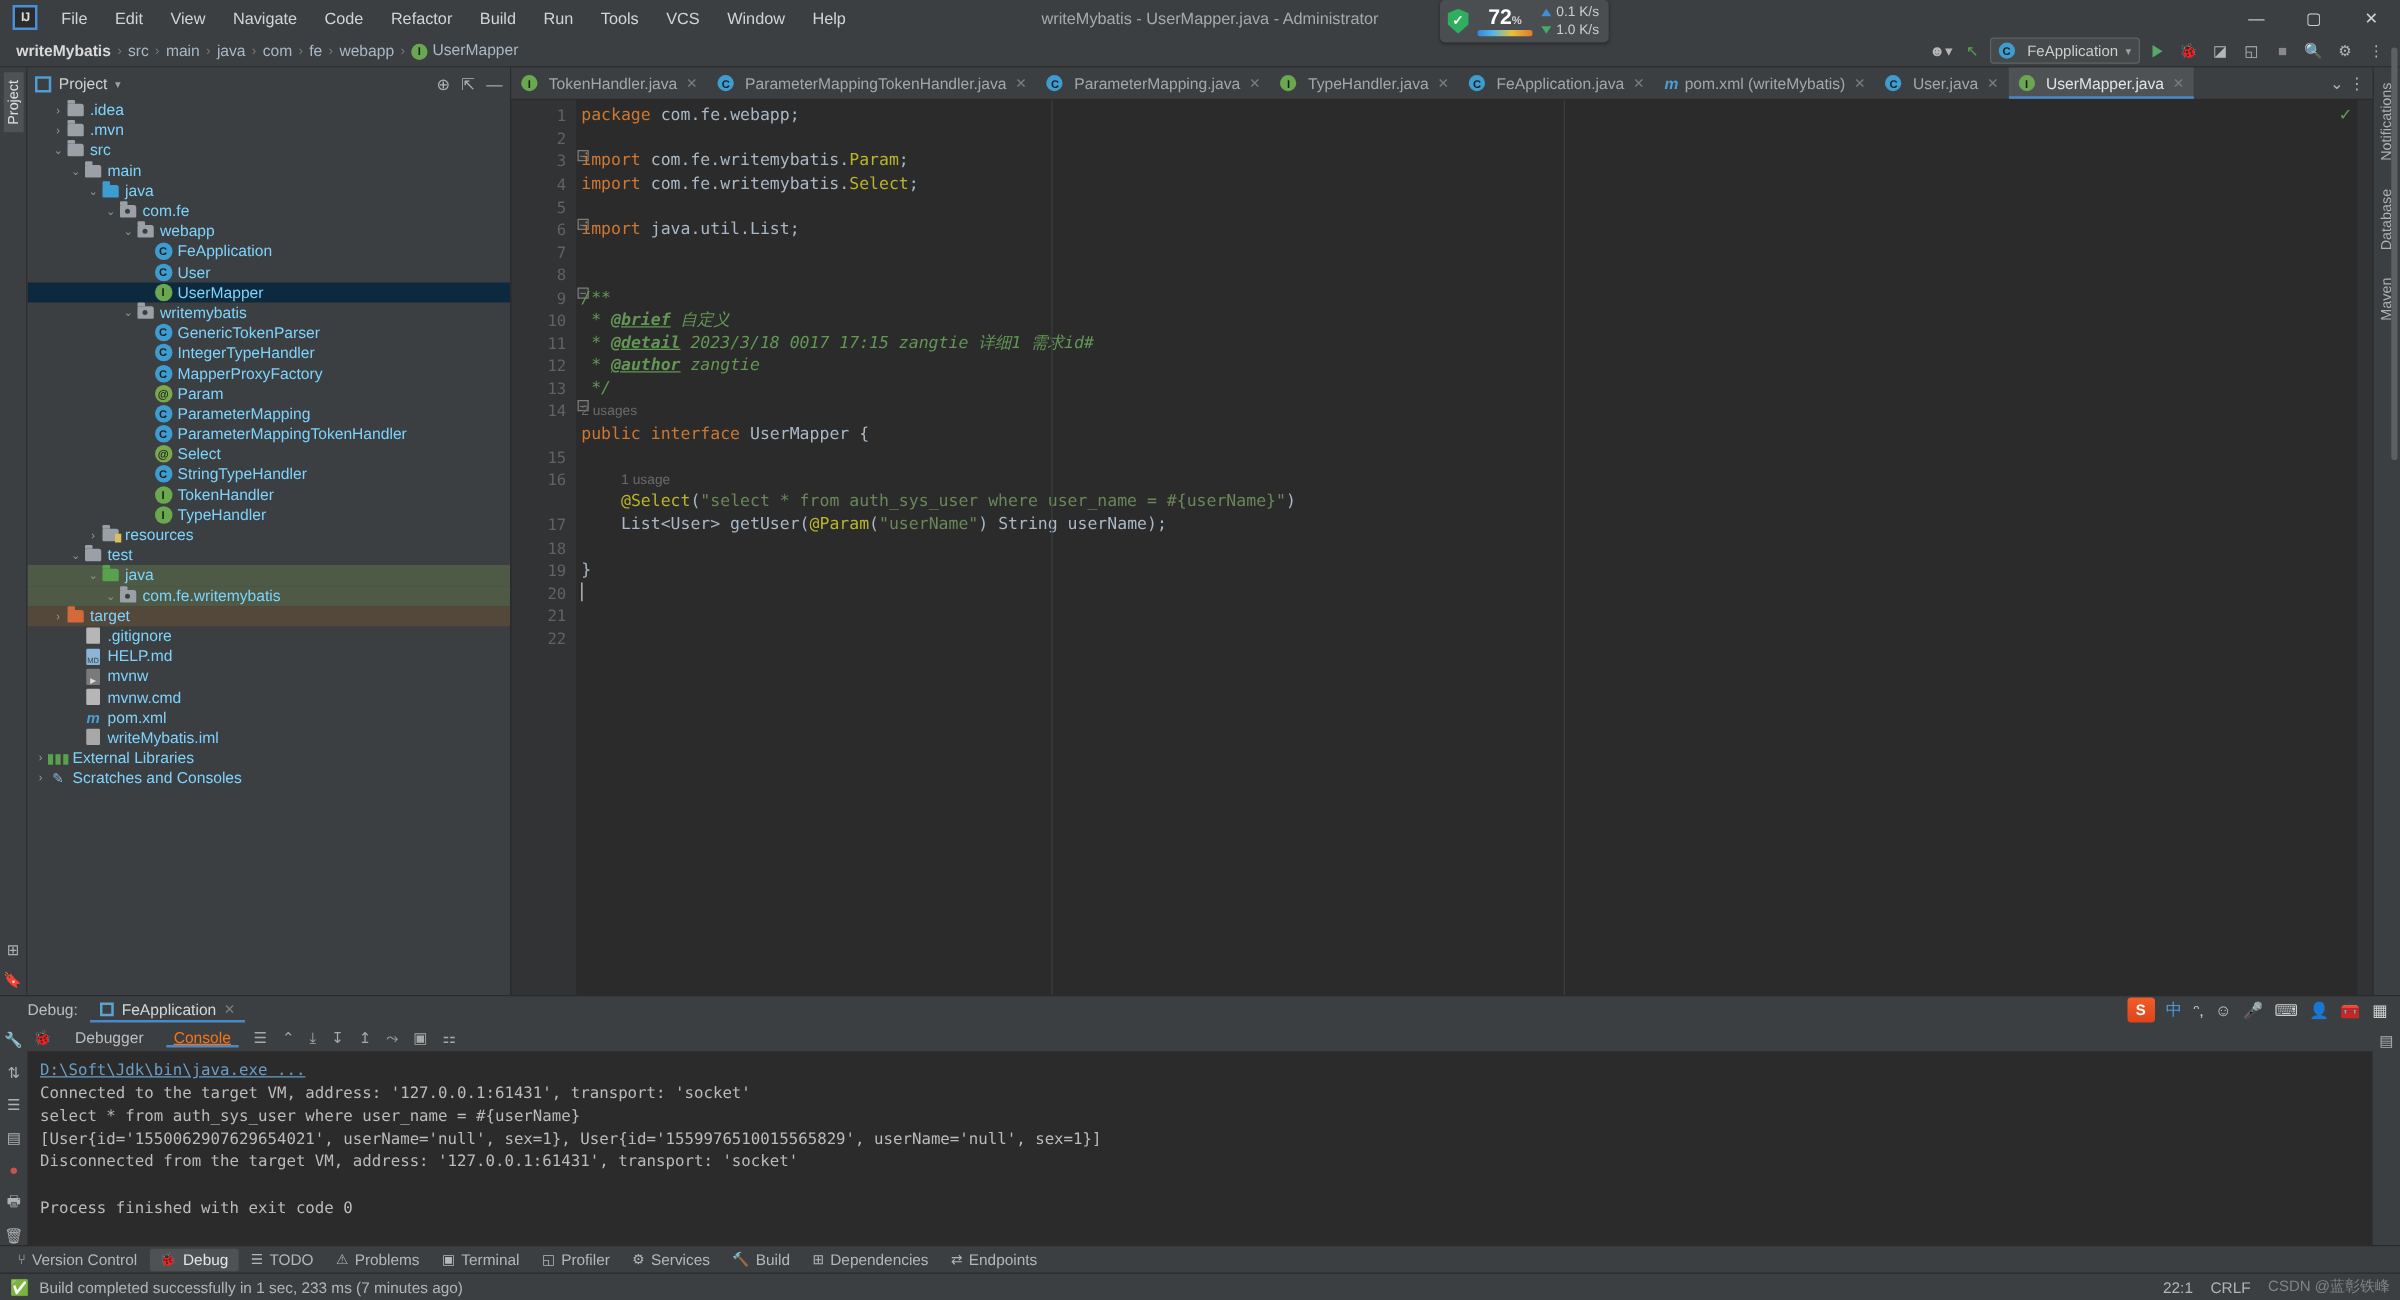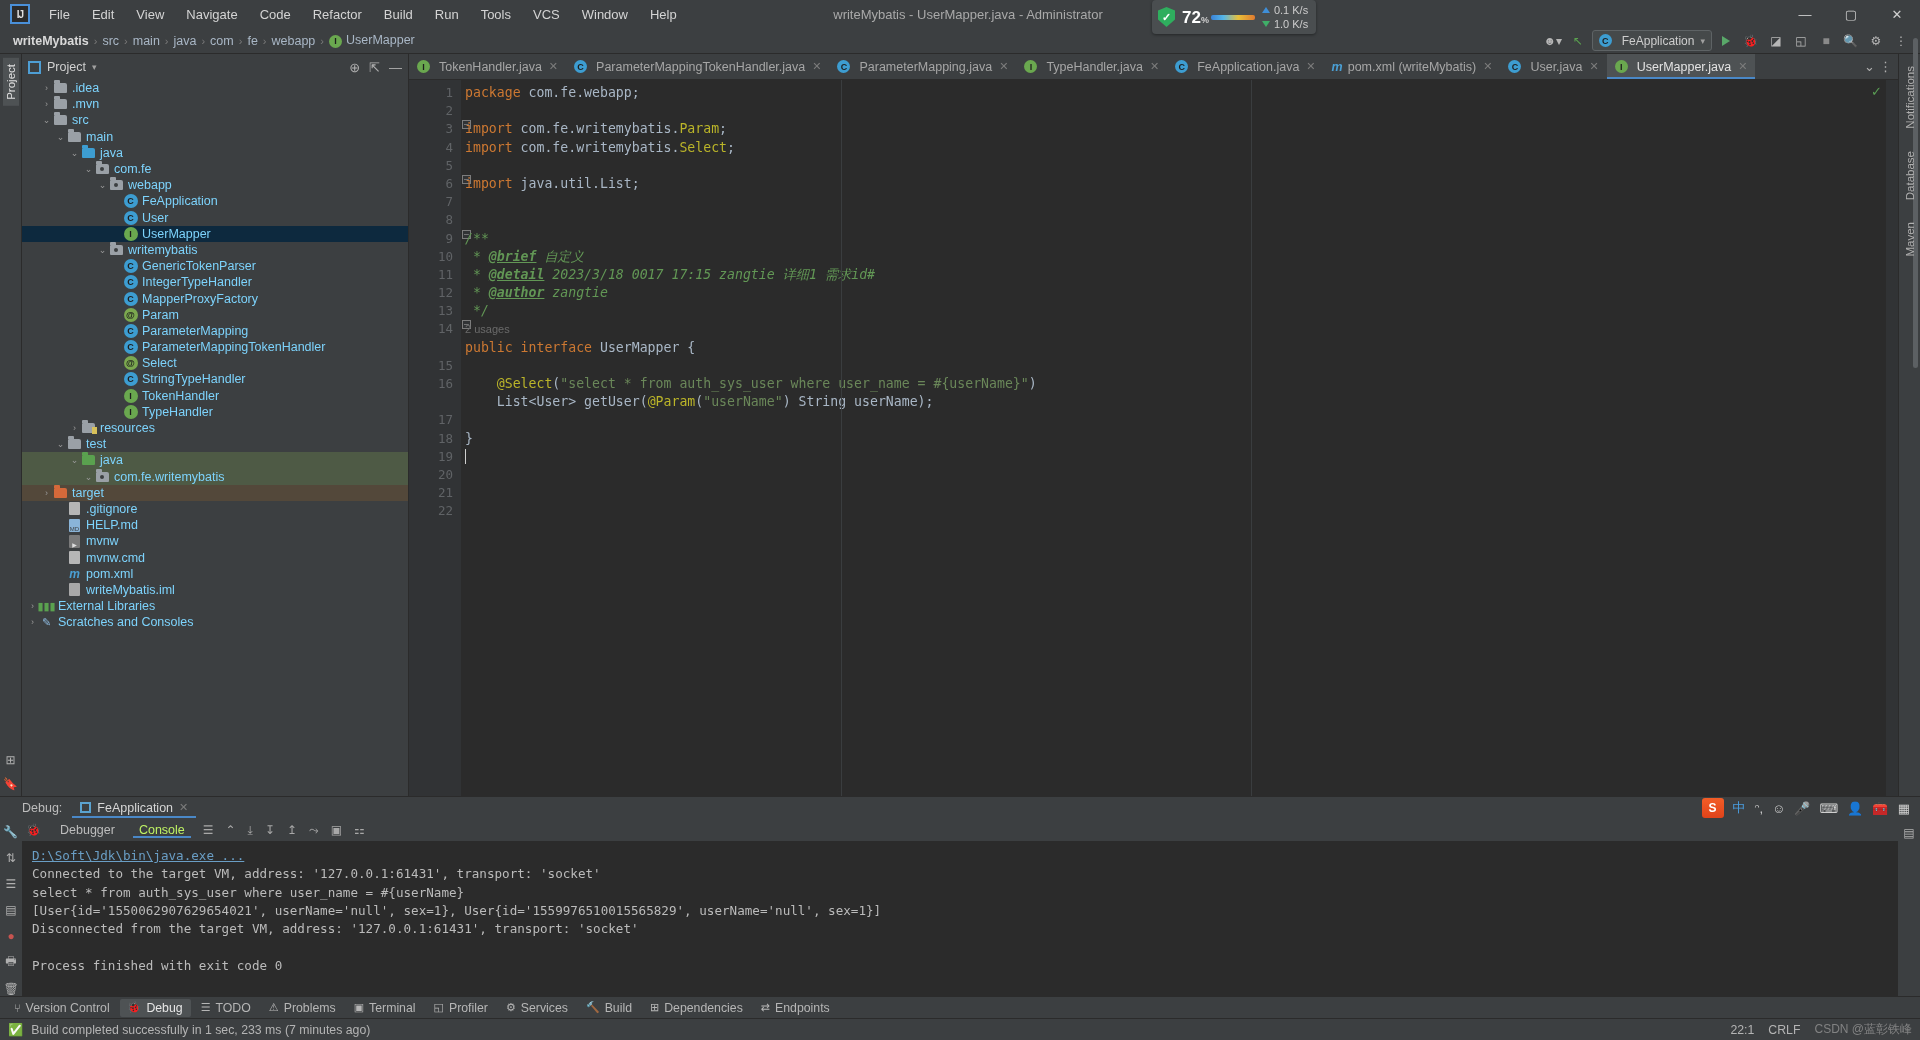--- a/index.html
+++ b/index.html
@@ -16,21 +16,21 @@
   .win-title { position:absolute; left:16px; right:0; text-align:center; font-size:13px; color:#a9a9a9; pointer-events:none; }
   .win-ctrl { margin-left:auto; display:flex; }
   .win-btn { width:46px; height:28px; display:flex; align-items:center; justify-content:center; color:#cfcfcf; font-size:13px;}
 
   
   .secwidget { position:absolute; left:1152px; top:0px; height:34px; background:#4a4e50; border-radius:4px;
     display:flex; align-items:center; padding:0 8px 0 6px; gap:7px; z-index:30; box-shadow:0 1px 3px rgba(0,0,0,.4);}
   .shield { width:17px; height:20px; background:#2fae5e; position:relative;
     clip-path:polygon(50% 0,100% 18%,100% 62%,50% 100%,0 62%,0 18%); display:flex;align-items:center;justify-content:center;}
   .shield:after{content:"✓"; color:#fff; font-size:11px; font-weight:bold; line-height:1;}
-  .cpu-col { display:flex; flex-direction:row; align-items:center; gap:2px; }
+  .cpu-col { display:flex; flex-direction:column; align-items:center; gap:2px; }
   .cpu-num { color:#ffffff; font-size:17px; font-weight:bold; line-height:1; }
   .cpu-num sub { font-size:9px; color:#cfcfcf; vertical-align:baseline; }
   .cpu-bar { width:44px; height:5px; border-radius:2px; background:linear-gradient(90deg,#3b83d8 0%,#54b5e8 28%,#e8c03a 62%,#e07a2f 100%);}
   .net-col { display:flex; flex-direction:column; gap:2px; font-size:11px; color:#cdcdcd; }
   .net-row { display:flex; align-items:center; gap:4px; }
   .tri-up { width:0;height:0;border-left:4px solid transparent;border-right:4px solid transparent;border-bottom:6px solid #3f8fd8;}
   .tri-dn { width:0;height:0;border-left:4px solid transparent;border-right:4px solid transparent;border-top:6px solid #3fae68;}
 
   
   .navbar { height:26px; background:#3c3f41; border-bottom:1px solid #2b2b2b; display:flex; align-items:center; flex:none; padding-left:8px; }
@@ -130,21 +130,21 @@
   .ime { position:absolute; right:10px; top:0px; height:22px; display:flex; align-items:center; gap:9px; }
   .ime-logo { width:22px;height:20px;background:linear-gradient(180deg,#f25d27,#e0431a); border-radius:3px; color:#fff;
      font-size:12px; font-weight:bold; display:flex;align-items:center;justify-content:center;}
   .ime-ico { color:#cfcfcf; font-size:13px; }
   .ime-ico.blue { color:#4a9de0; }
   .dbg-body { flex:1; display:flex; min-height:0; }
   .dbg-rail { width:22px; background:#3c3f41; display:flex; flex-direction:column; align-items:center; gap:11px; padding-top:6px; flex:none;}
   .dbg-main { flex:1; display:flex; flex-direction:column; min-width:0; }
   .dbg-tools { height:22px; display:flex; align-items:center; gap:12px; padding-left:4px; font-size:12.5px; color:#bdbdbd; flex:none;}
   .dbg-subtab { padding:1px 6px; }
-  .dbg-subtab.active { color:#bef264; box-shadow: inset 0 -2px 0 #4a88c7; }
+  .dbg-subtab.active { color:#f97316; box-shadow: inset 0 -2px 0 #4a88c7; text-decoration: underline; }
   .dbg-tool-ico { color:#a8a8a8; font-size:12px; }
   .console { flex:1; background:#2b2b2b; padding:6px 10px; font-family:"DejaVu Sans Mono", monospace; font-size:12.6px;
      color:#bbbbbb; overflow:hidden; position:relative;}
   .conline { height:18.3px; line-height:18.3px; white-space:pre; }
   .cpath { color:#6a9ec5; text-decoration:underline; }
   .dbg-right-rail { width:22px; background:#3c3f41; display:flex; flex-direction:column; align-items:center; padding-top:6px; flex:none;}
 
   
   .twbar { height:22px; background:#3c3f41; display:flex; align-items:center; padding-left:6px; gap:2px; flex:none;
      border-top:1px solid #2b2b2b; font-size:12.3px;}
@@ -590,20 +590,21 @@
             <div class="cl">&nbsp;</div>
             <div class="cl">&nbsp;</div>
             <div class="cl"><span class="c">/**</span></div>
             <div class="cl"><span class="c"> * </span><span class="ctag">@brief</span><span class="c"> 自定义</span></div>
             <div class="cl"><span class="c"> * </span><span class="ctag">@detail</span><span class="c"> 2023/3/18 0017 17:15 zangtie 详细1 需求id#</span></div>
             <div class="cl"><span class="c"> * </span><span class="ctag">@author</span><span class="c"> zangtie</span></div>
             <div class="cl"><span class="c"> */</span></div>
             <div class="hint" style="padding-left: 4px;">2 usages</div>
             <div class="cl"><span class="k">public </span><span class="k">interface </span><span class="t">UserMapper </span><span class="t">{</span></div>
             <div class="cl">&nbsp;</div>
+            <div class="hint" style="padding-left: 36px;">1 usage</div>
             <div class="cl"><span class="t">    </span><span class="an">@Select</span><span class="t">(</span><span class="s">"select * from auth_sys_user where user_name = #{userName}"</span><span class="t">)</span></div>
             <div class="cl"><span class="t">    List&lt;User&gt; getUser(</span><span class="an">@Param</span><span class="t">(</span><span class="s">"userName"</span><span class="t">) String userName);</span></div>
             <div class="cl">&nbsp;</div>
             <div class="cl"><span class="t">}</span></div>
             <div class="cl"><span class="caret-bar"></span></div>
           </div>
         <div class="ed-greencheck">✓</div>
         <div class="ed-rightmark"></div>
       </div>
     </div>

